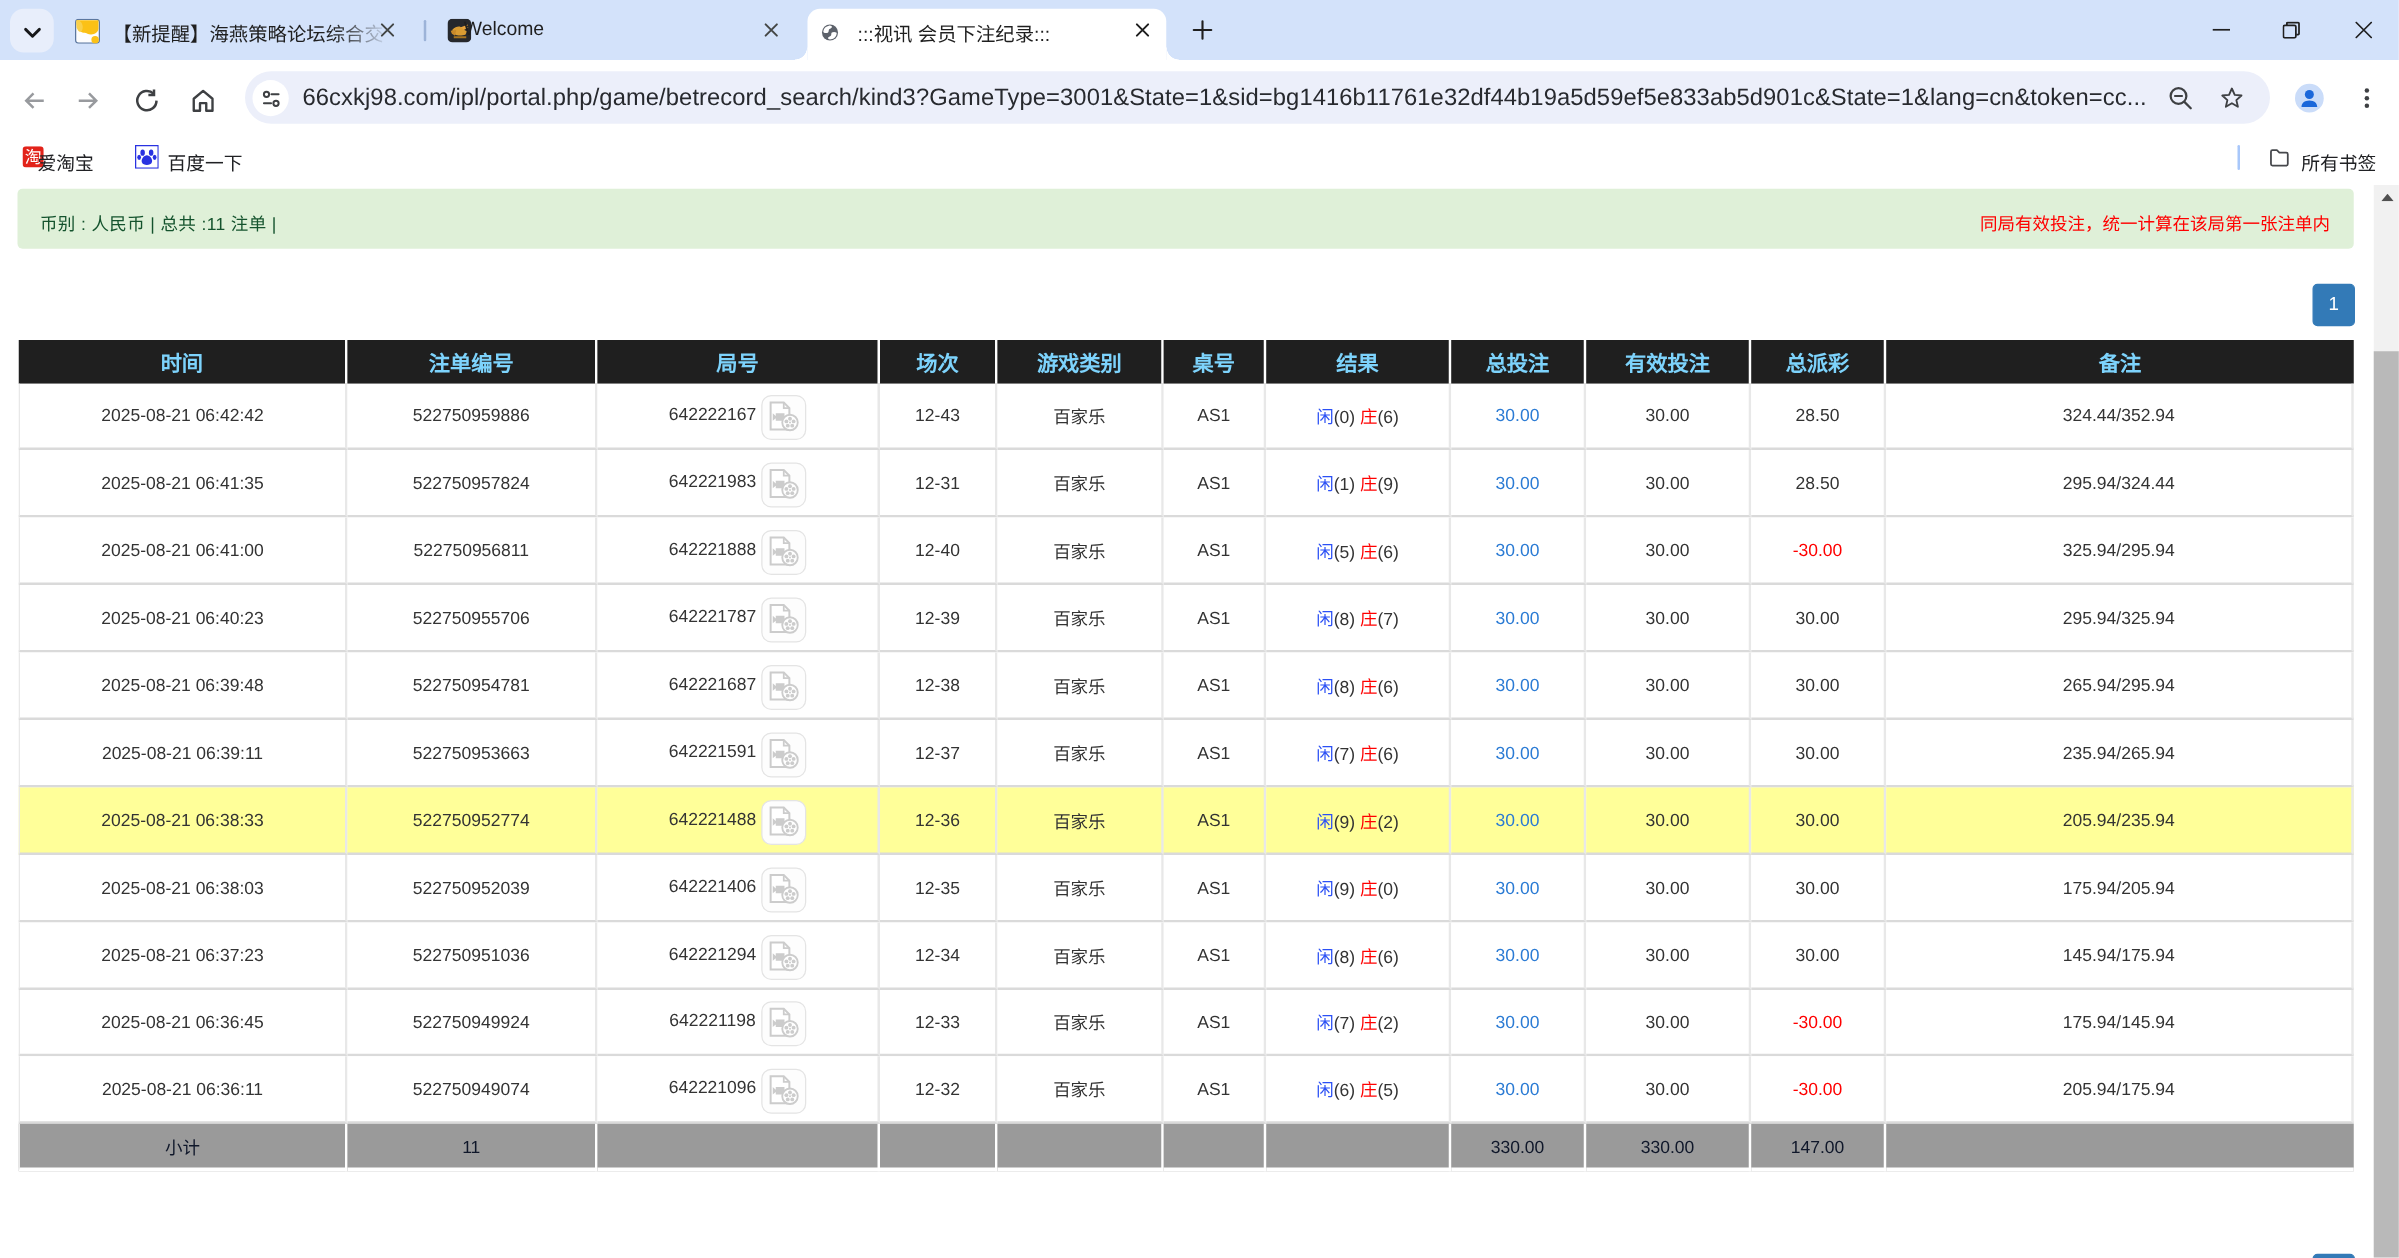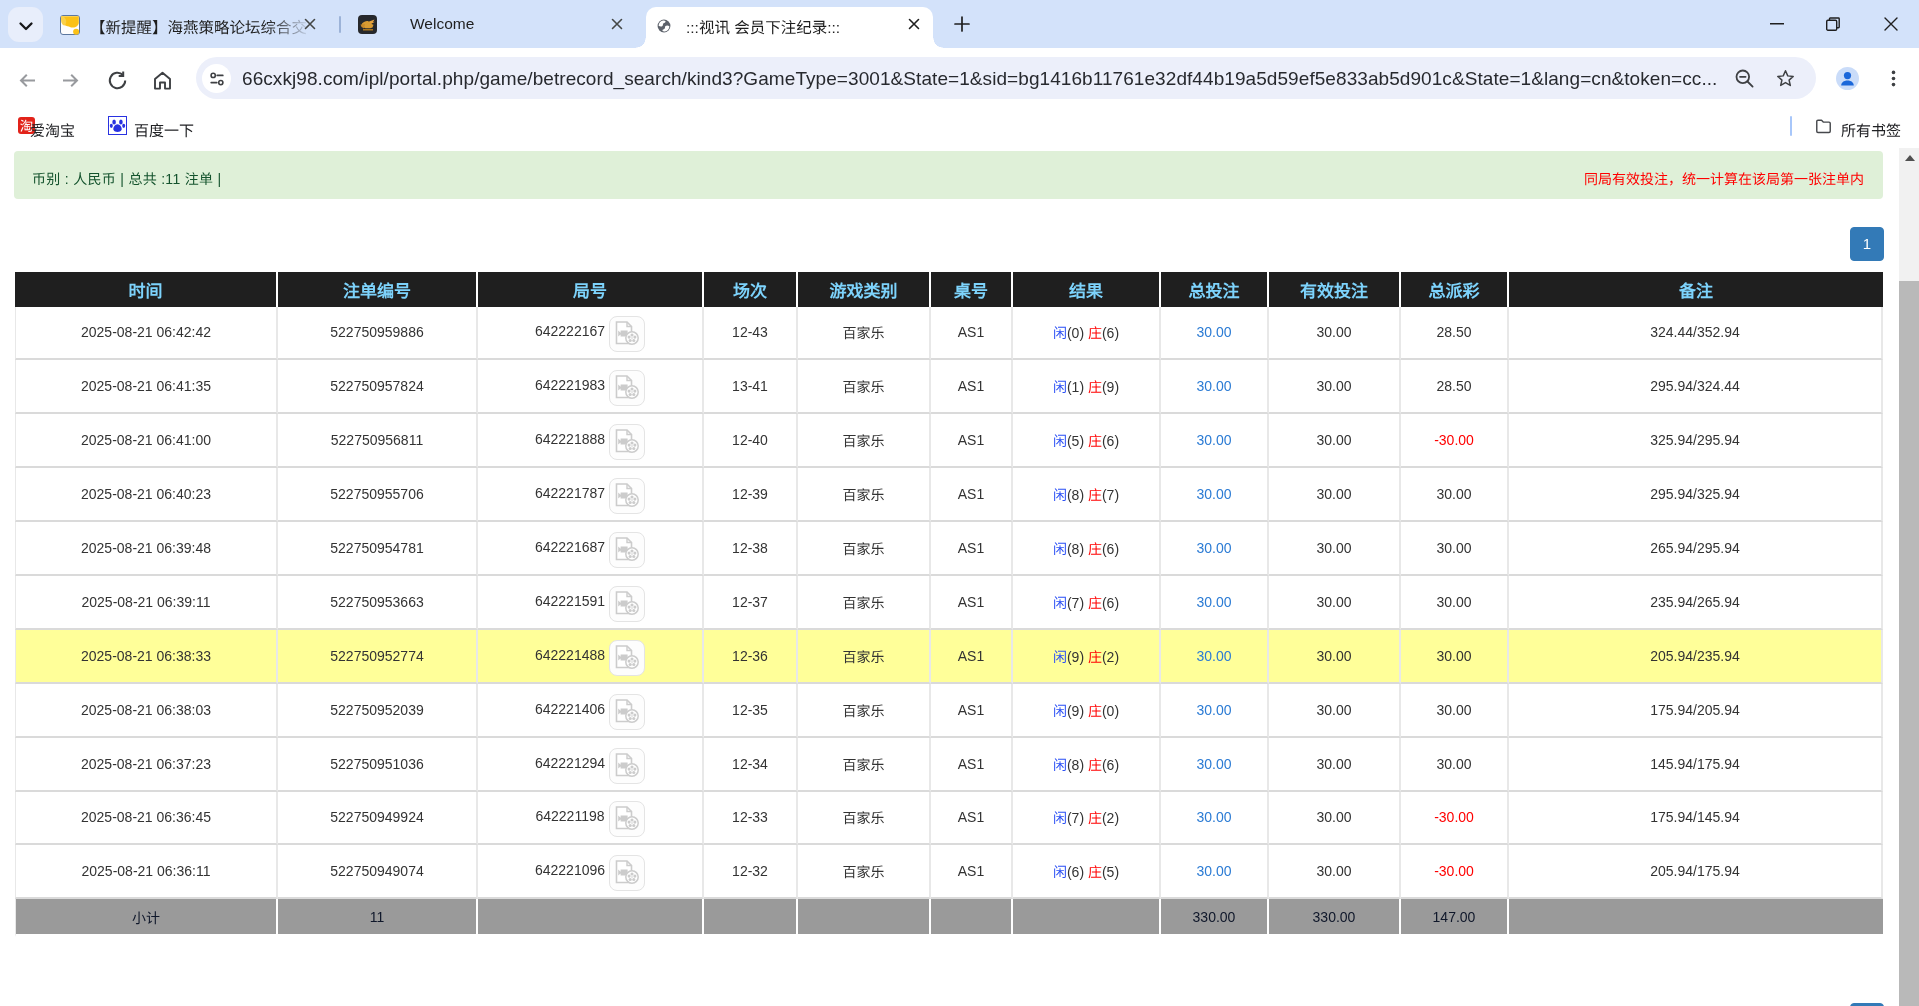--- a/index.html
+++ b/index.html
@@ -81,21 +81,21 @@
   </svg>
 <div class="tabsep" style="left:339px;"></div>
 
 <div class="favicon" style="left:358px; top:15px;"><svg width="19" height="19" viewBox="0 0 19 19">
       <rect width="19" height="19" rx="4" fill="#26282c"></rect>
       <path d="M8.5 7.5 L16.5 4.5 L15 7 L17 6.8 L12 9.5 Z" fill="#e8a33d"></path>
       <path d="M4 8.5 C6 6.5 9 5.5 10.5 6.5 C12.5 7.8 13.5 9.5 15.5 9.8 L14.5 12.5 C12 13.5 8 13.8 6 12.5 C4.5 11.5 3.5 10 4 8.5 Z" fill="#d99b32"></path>
       <path d="M2.5 9.5 L7 9 L6 13.5 L3.5 12 Z" fill="#c8892a"></path>
       <path d="M5 14 L15 14 L15 15.5 L5 15.5 Z" fill="#a8741f"></path>
     </svg></div>
-<div class="tabtitle" style="left:410px; width:180px;">Welcome</div>
+<div class="tabtitle" style="left:371px; width:180px;">Welcome</div>
 <svg class="tclose" style="left:609px;" width="16" height="16" viewBox="0 0 16 16">
     <path d="M3.5 3.5 L12.5 12.5 M12.5 3.5 L3.5 12.5" stroke="#444746" stroke-width="1.6" stroke-linecap="round"></path>
   </svg>
 
 <div class="favicon" style="left:657px; top:18.5px;"><svg width="14" height="14" viewBox="0 0 24 24">
       <circle cx="12" cy="12" r="11" fill="#5d626b"></circle>
       <path d="M2.8 10.5 C3.3 6.2 6.5 3.2 10.5 2.6 C13.8 2.2 15.6 3.8 14.2 5.4 C13.2 6.5 11.3 6.6 10.5 8.3 C9.9 9.6 10.6 10.8 9.4 11.9 C8 13.2 4.8 13 3.4 12 C2.9 11.6 2.7 11.1 2.8 10.5 Z" fill="#fff"></path>
       <path d="M21.2 13.4 C20.8 17.8 17.5 20.8 13.4 21.4 C10.1 21.8 8.4 20.2 9.8 18.6 C10.8 17.5 12.7 17.4 13.5 15.7 C14.1 14.4 13.4 13.2 14.6 12.1 C16 10.8 19.2 11 20.6 12 C21.1 12.4 21.3 12.9 21.2 13.4 Z" fill="#fff"></path>
     </svg></div>
 <div class="tabtitle" style="left:686px; width:210px;">:::视讯 会员下注纪录:::</div>
@@ -247,21 +247,21 @@
               <path d="M17 5 L17 9.5 L21.5 9.5" fill="none" stroke="#cccccc" stroke-width="1.4"></path>
               <path d="M8.2 13.6 L10.6 15.7 L10.6 13.6 L17.6 13.6 L17.6 19.6 L10.6 19.6 L10.6 17.5 L8.2 19.6 Z" fill="#cccccc"></path>
               <circle cx="22" cy="21" r="6.2" fill="#fff" stroke="#cccccc" stroke-width="1.5"></circle>
               <circle cx="22" cy="18" r="1.55" fill="#cccccc"></circle>
               <circle cx="24.9" cy="20.1" r="1.55" fill="#cccccc"></circle>
               <circle cx="23.8" cy="23.5" r="1.55" fill="#cccccc"></circle>
               <circle cx="20.2" cy="23.5" r="1.55" fill="#cccccc"></circle>
               <circle cx="19.1" cy="20.1" r="1.55" fill="#cccccc"></circle>
               <circle cx="22" cy="21" r="0.8" fill="#cccccc"></circle>
             </svg></span></td>
-        <td>13-41</td>
+        <td>12-31</td>
         <td>百家乐</td>
         <td>AS1</td>
         <td><span class="xian">闲</span>(1) <span class="zhuang">庄</span>(9)</td>
         <td class="b1">30.00</td>
         <td>30.00</td>
         <td>28.50</td>
         <td>295.94/324.44</td>
       </tr>
 <tr>
         <td>2025-08-21 06:41:00</td>

